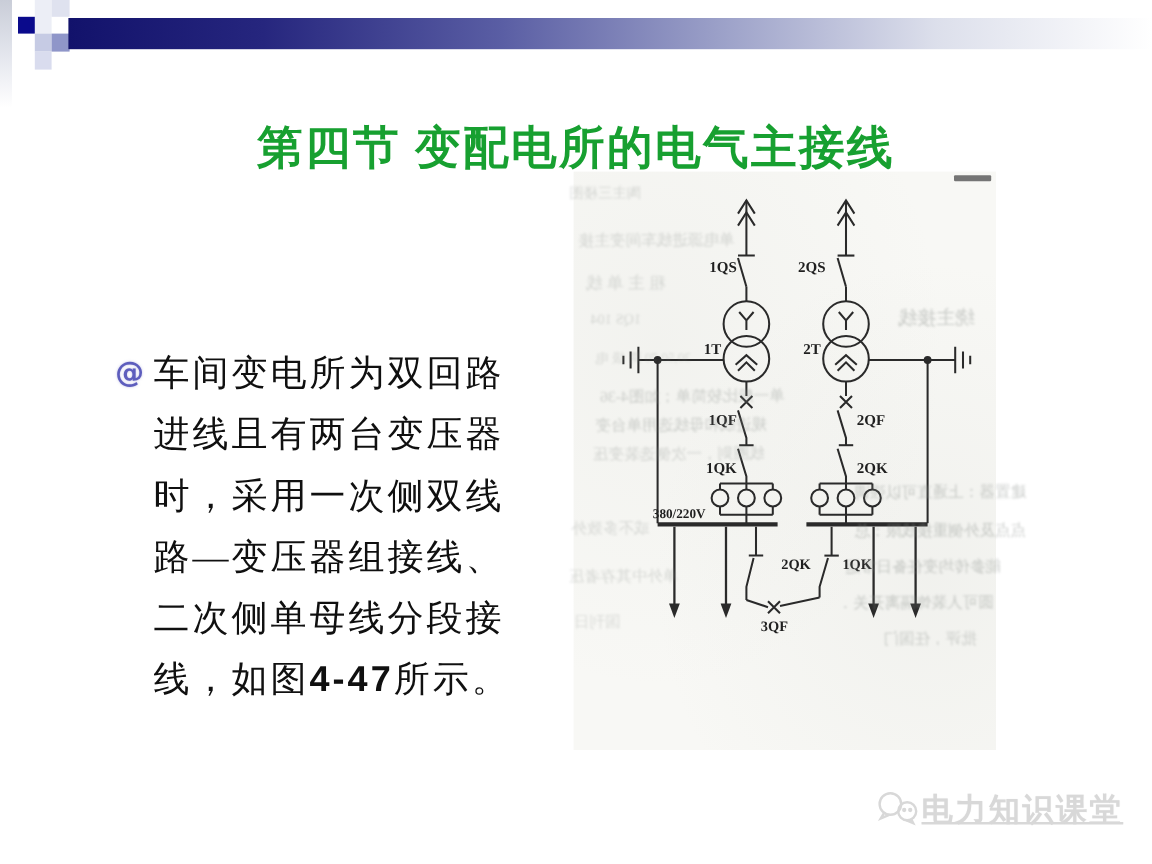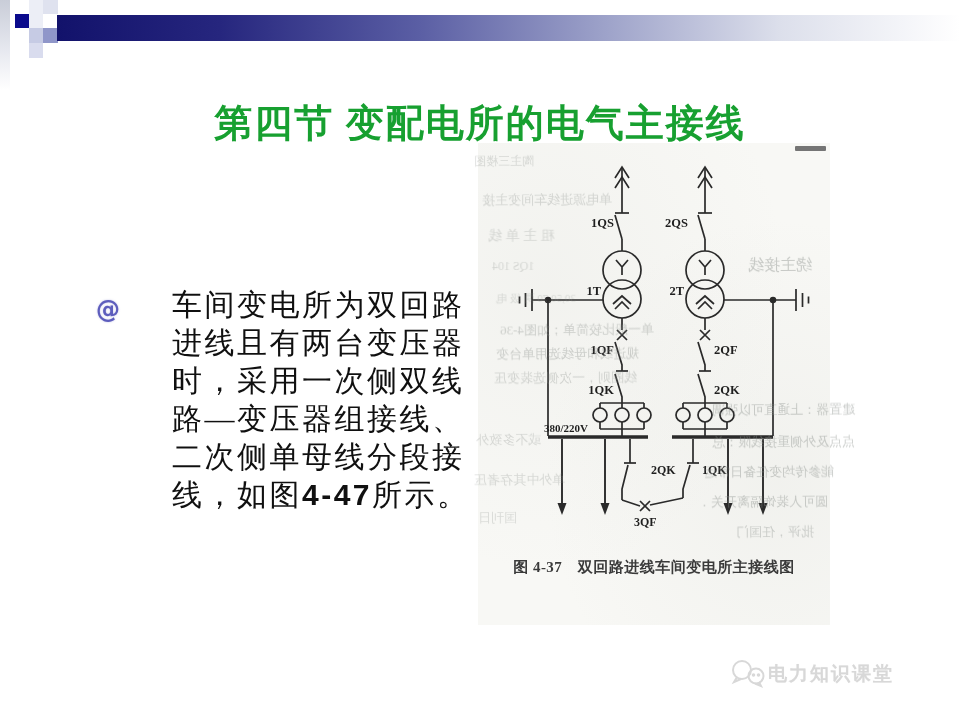--- a/index.html
+++ b/index.html
@@ -27,43 +27,43 @@
   
   .section-heading{position:absolute;left:55px;top:130px;width:430px;
     font-family:"Liberation Serif", serif;font-weight:bold;font-size:36px;
     color:#2121a8;line-height:48px;letter-spacing:1px;}
   .sub-line2{padding-left:34px;}
   
   .bullet-icon{position:absolute;left:96px;top:296px;font-size:24px;font-weight:bold;
     color:#5d5dbd;font-family:"DejaVu Sans", sans-serif;
     text-shadow:0 0 2px rgba(120,120,200,.5);}
   .body-paragraph{position:absolute;left:128px;top:286px;width:345px;
-    font-family:"Liberation Serif", serif;font-size:30px;line-height:38px;
-    color:#101010;letter-spacing:2.5px;white-space:pre-line;margin-left:44px;}
+    font-family:"Liberation Serif", serif;font-size:30px;line-height:51px;
+    color:#101010;letter-spacing:2.5px;white-space:pre-line;}
   
   .figure-scan{position:absolute;left:478px;top:143px;width:352px;height:482px;
     background:
       radial-gradient(ellipse at 20% 30%, rgba(190,193,185,.10), rgba(0,0,0,0) 60%),
       radial-gradient(ellipse at 85% 70%, rgba(190,193,185,.12), rgba(0,0,0,0) 55%),
       #f8f8f5;
   }
   .figure-scan svg{position:absolute;left:0;top:0;}
   .bleed{position:absolute;color:#8e938f;font-family:"Liberation Serif", serif;
     transform:scaleX(-1) rotate(.4deg);filter:blur(0.7px);white-space:nowrap;
     pointer-events:none;}
   .scan-dash{position:absolute;left:317px;top:3px;width:31px;height:5px;background:#4a4a4a;opacity:.75;border-radius:1px;}
   .figure-caption{position:absolute;left:6px;top:415px;width:340px;text-align:center;
     font-family:"Liberation Serif", serif;font-weight:bold;font-size:15px;
     color:#3a3a3a;letter-spacing:.5px;}
   .svg-label{font-family:"Liberation Serif", serif;font-weight:bold;fill:#1f1f1f;}
   
   .watermark{position:absolute;left:728px;top:655px;display:flex;align-items:center;}
-  .watermark-text{font-family:"Liberation Sans", sans-serif;font-size:19px;font-weight:bold;
+  .watermark-text{font-family:"Liberation Sans", sans-serif;font-size:26px;font-weight:bold;
     color:#d8d8d8;letter-spacing:2px;
-    text-shadow:0 0 1px #efefef;}
+    text-shadow:0 0 1px #efefef;text-decoration:underline;}
 </style>
 </head>
 <body>
 
 <div>
   <div class="edge-strip"></div>
   <div class="sq sq-a"></div>
   <div class="sq sq-b"></div>
   <div class="sq sq-navy"></div>
   <div class="sq sq-c"></div>
@@ -200,21 +200,20 @@
       <text class="svg-label" x="236" y="211" font-size="12.5">2QF</text>
       <text class="svg-label" x="136" y="251" text-anchor="end" font-size="12.5">1QK</text>
       <text class="svg-label" x="236" y="251" font-size="12.5">2QK</text>
       <text class="svg-label" x="66" y="289" font-size="11">380/220V</text>
       <text class="svg-label" x="173" y="331" font-size="12">2QK</text>
       <text class="svg-label" x="224" y="331" font-size="12">1QK</text>
       <text class="svg-label" x="156" y="383" font-size="12">3QF</text>
     </g>
   </svg>
 
-  <div class="figure-caption">图 4-37　双回路进线车间变电所主接线图</div>
 <span class="bleed" style="left: -4px; top: 10px; font-size: 12px; opacity: 0.3;">陶主三楼图</span>
     <span class="bleed" style="left: 4px; top: 48px; font-size: 13px; opacity: 0.33;">单电源进线车间变主接</span>
     <span class="bleed" style="left: 10px; top: 84px; font-size: 14px; opacity: 0.3;">租 主 单 线</span>
     <span class="bleed" style="left: 14px; top: 116px; font-size: 12px; opacity: 0.3;">1QS 104</span>
     <span class="bleed" style="left: 270px; top: 112px; font-size: 16px; opacity: 0.45;">绕主接线</span>
     <span class="bleed" style="left: 18px; top: 148px; font-size: 11px; opacity: 0.28;">30,50,70 两 级 电</span>
     <span class="bleed" style="left: 22px; top: 178px; font-size: 13px; opacity: 0.4;">单一般比较简单；如图4-36</span>
     <span class="bleed" style="left: 18px; top: 202px; font-size: 13px; opacity: 0.4;">规进线和母线选用单台变</span>
     <span class="bleed" style="left: 16px; top: 226px; font-size: 13px; opacity: 0.35;">线圈则，一次侧选装变压</span>
     <span class="bleed" style="left: 234px; top: 258px; font-size: 13px; opacity: 0.45;">建置器：上通直可以强调</span>

